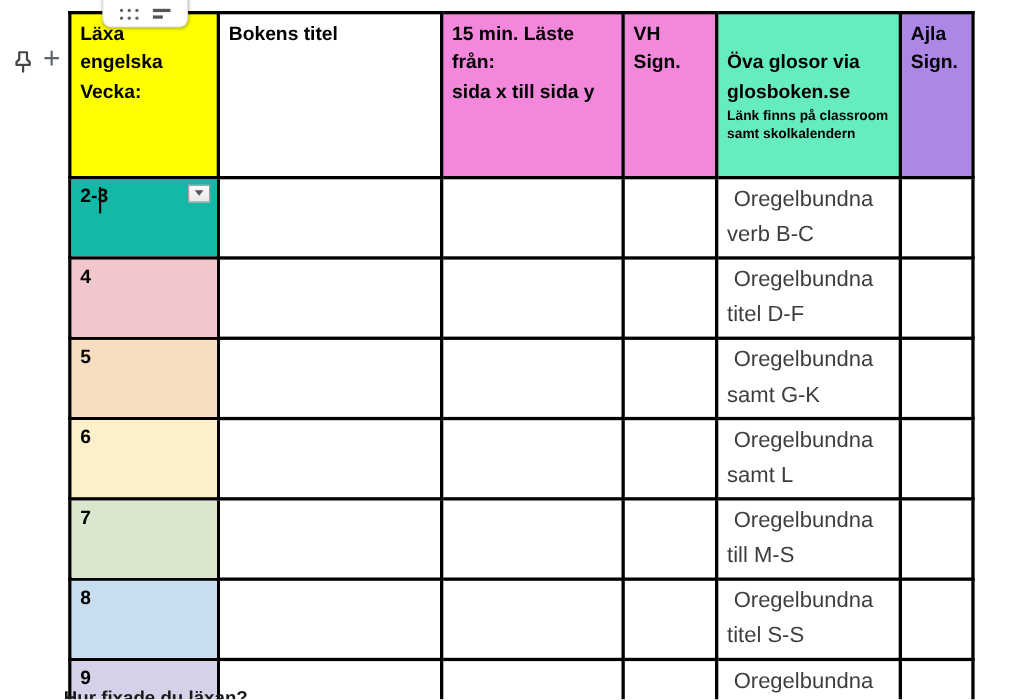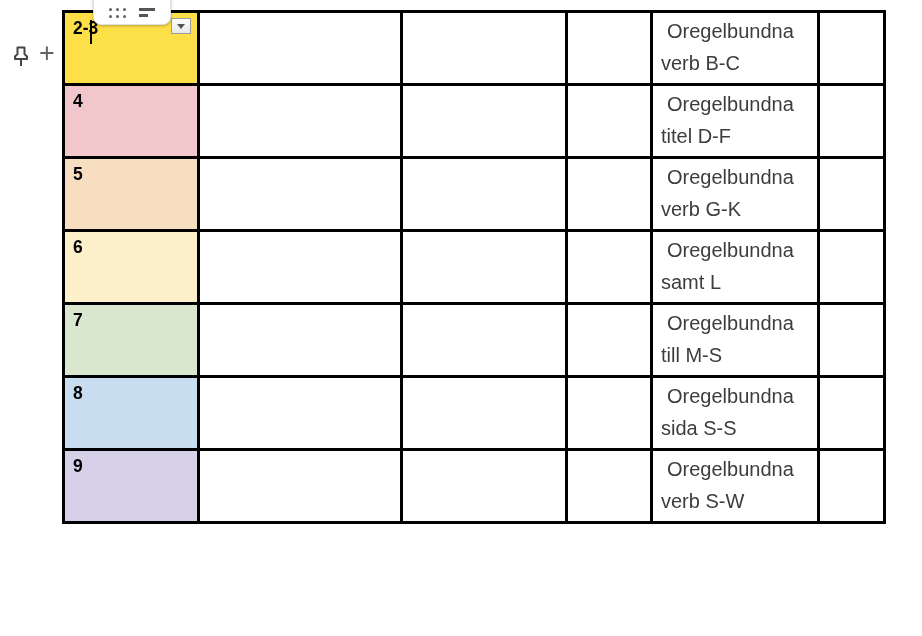--- a/index.html
+++ b/index.html
@@ -103,23 +103,41 @@
   <table class="hw">
     <colgroup>
       <col style="width:135px">
         <col style="width:203px">
         <col style="width:165px">
       <col style="width:85px">
         <col style="width:167px">
         <col style="width:66px">
     </colgroup>
     <tbody>
-
-    <tr class="data-row">
-      <td class="week-cell" style="background-color: #fde047;">
+        <tr class="header-row">
+      <th class="hcell" style="background-color: rgb(255, 255, 0);">Läxa engelska
+Vecka:</th>
+      <th class="hcell" style="background-color: rgb(255, 255, 255);">Bokens titel</th>
+      <th class="hcell" style="background-color: rgb(242, 135, 220);">15 min. Läste
+från:
+sida x till sida y</th>
+      <th class="hcell" style="background-color: rgb(242, 135, 220);">VH
+Sign.</th>
+      <th class="hcell" style="background-color: rgb(102, 237, 191);">
+        <span style="white-space:pre-line">Öva glosor via
+glosboken.se</span>
+        <span class="hsub">Länk finns på classroom
+samt skolkalendern</span>
+      </th>
+      <th class="hcell" style="background-color: rgb(172, 135, 230);">Ajla
+Sign.</th>
+    </tr>
+
+    <tr class="data-row">
+      <td class="week-cell" style="background-color: #14b8a6;">
         <span>2-3</span>
         <span class="text-caret"></span>
         <span class="dd-btn">
               <i></i>
             </span>
       </td>
       <td class="blank-cell"></td>
       <td class="blank-cell"></td>
       <td class="blank-cell"></td>
       <td class="glosor-cell">Oregelbundna verb B-C</td>
@@ -133,21 +151,21 @@
       <td class="blank-cell"></td>
       <td class="glosor-cell">Oregelbundna titel D-F</td>
       <td class="blank-cell"></td>
     </tr>
 
     <tr class="data-row">
       <td class="week-cell" style="background-color: rgb(248, 222, 193);">5</td>
       <td class="blank-cell"></td>
       <td class="blank-cell"></td>
       <td class="blank-cell"></td>
-      <td class="glosor-cell">Oregelbundna verb G-K</td>
+      <td class="glosor-cell">Oregelbundna samt G-K</td>
       <td class="blank-cell"></td>
     </tr>
 
     <tr class="data-row">
       <td class="week-cell" style="background-color: rgb(251, 240, 202);">6</td>
       <td class="blank-cell"></td>
       <td class="blank-cell"></td>
       <td class="blank-cell"></td>
       <td class="glosor-cell">Oregelbundna samt L</td>
       <td class="blank-cell"></td>
@@ -160,29 +178,30 @@
       <td class="blank-cell"></td>
       <td class="glosor-cell">Oregelbundna till M-S</td>
       <td class="blank-cell"></td>
     </tr>
 
     <tr class="data-row">
       <td class="week-cell" style="background-color: rgb(201, 221, 241);">8</td>
       <td class="blank-cell"></td>
       <td class="blank-cell"></td>
       <td class="blank-cell"></td>
-      <td class="glosor-cell">Oregelbundna sida S-S</td>
+      <td class="glosor-cell">Oregelbundna titel S-S</td>
       <td class="blank-cell"></td>
     </tr>
 
     <tr class="data-row">
       <td class="week-cell" style="background-color: rgb(215, 208, 233);">9</td>
       <td class="blank-cell"></td>
       <td class="blank-cell"></td>
       <td class="blank-cell"></td>
       <td class="glosor-cell">Oregelbundna verb S-W</td>
       <td class="blank-cell"></td>
     </tr>
   </tbody>
     </table>
 
+  <div class="footer-clip">Hur fixade du läxan?</div>
 
 </div>
 
 </body></html>

